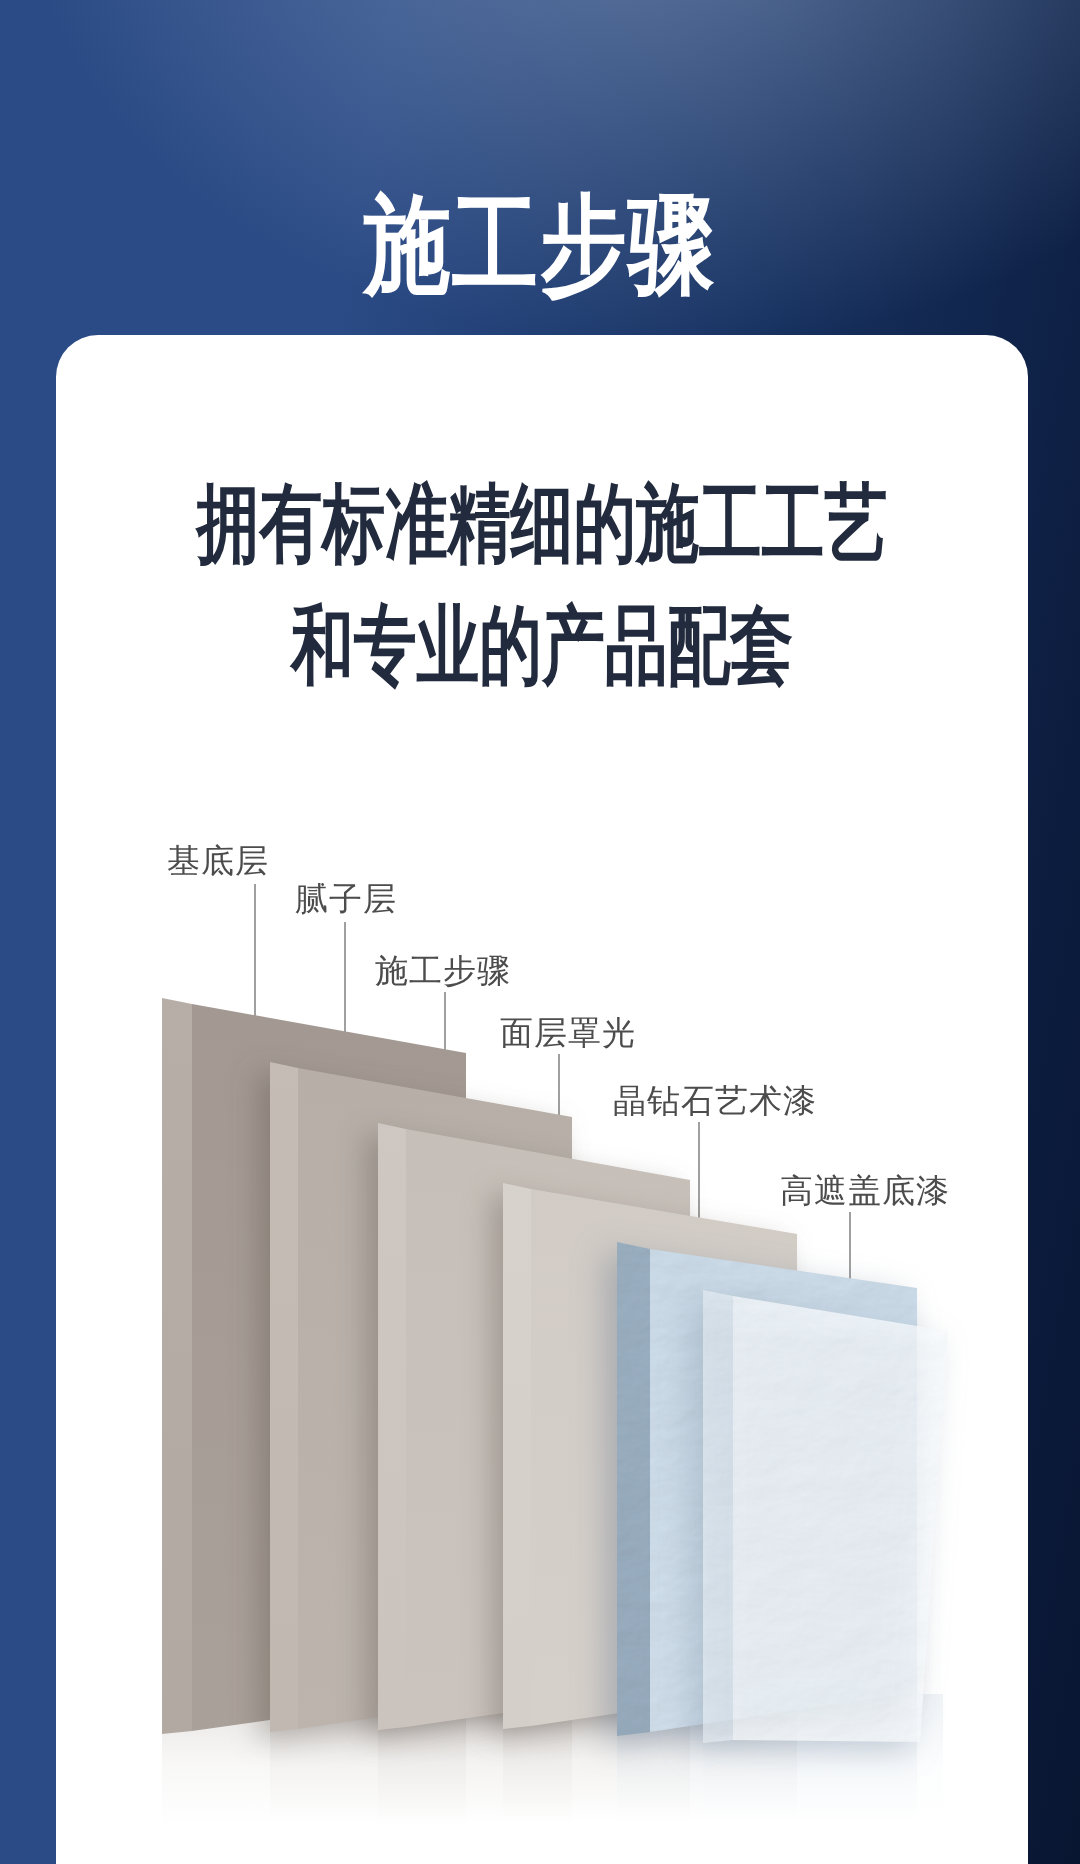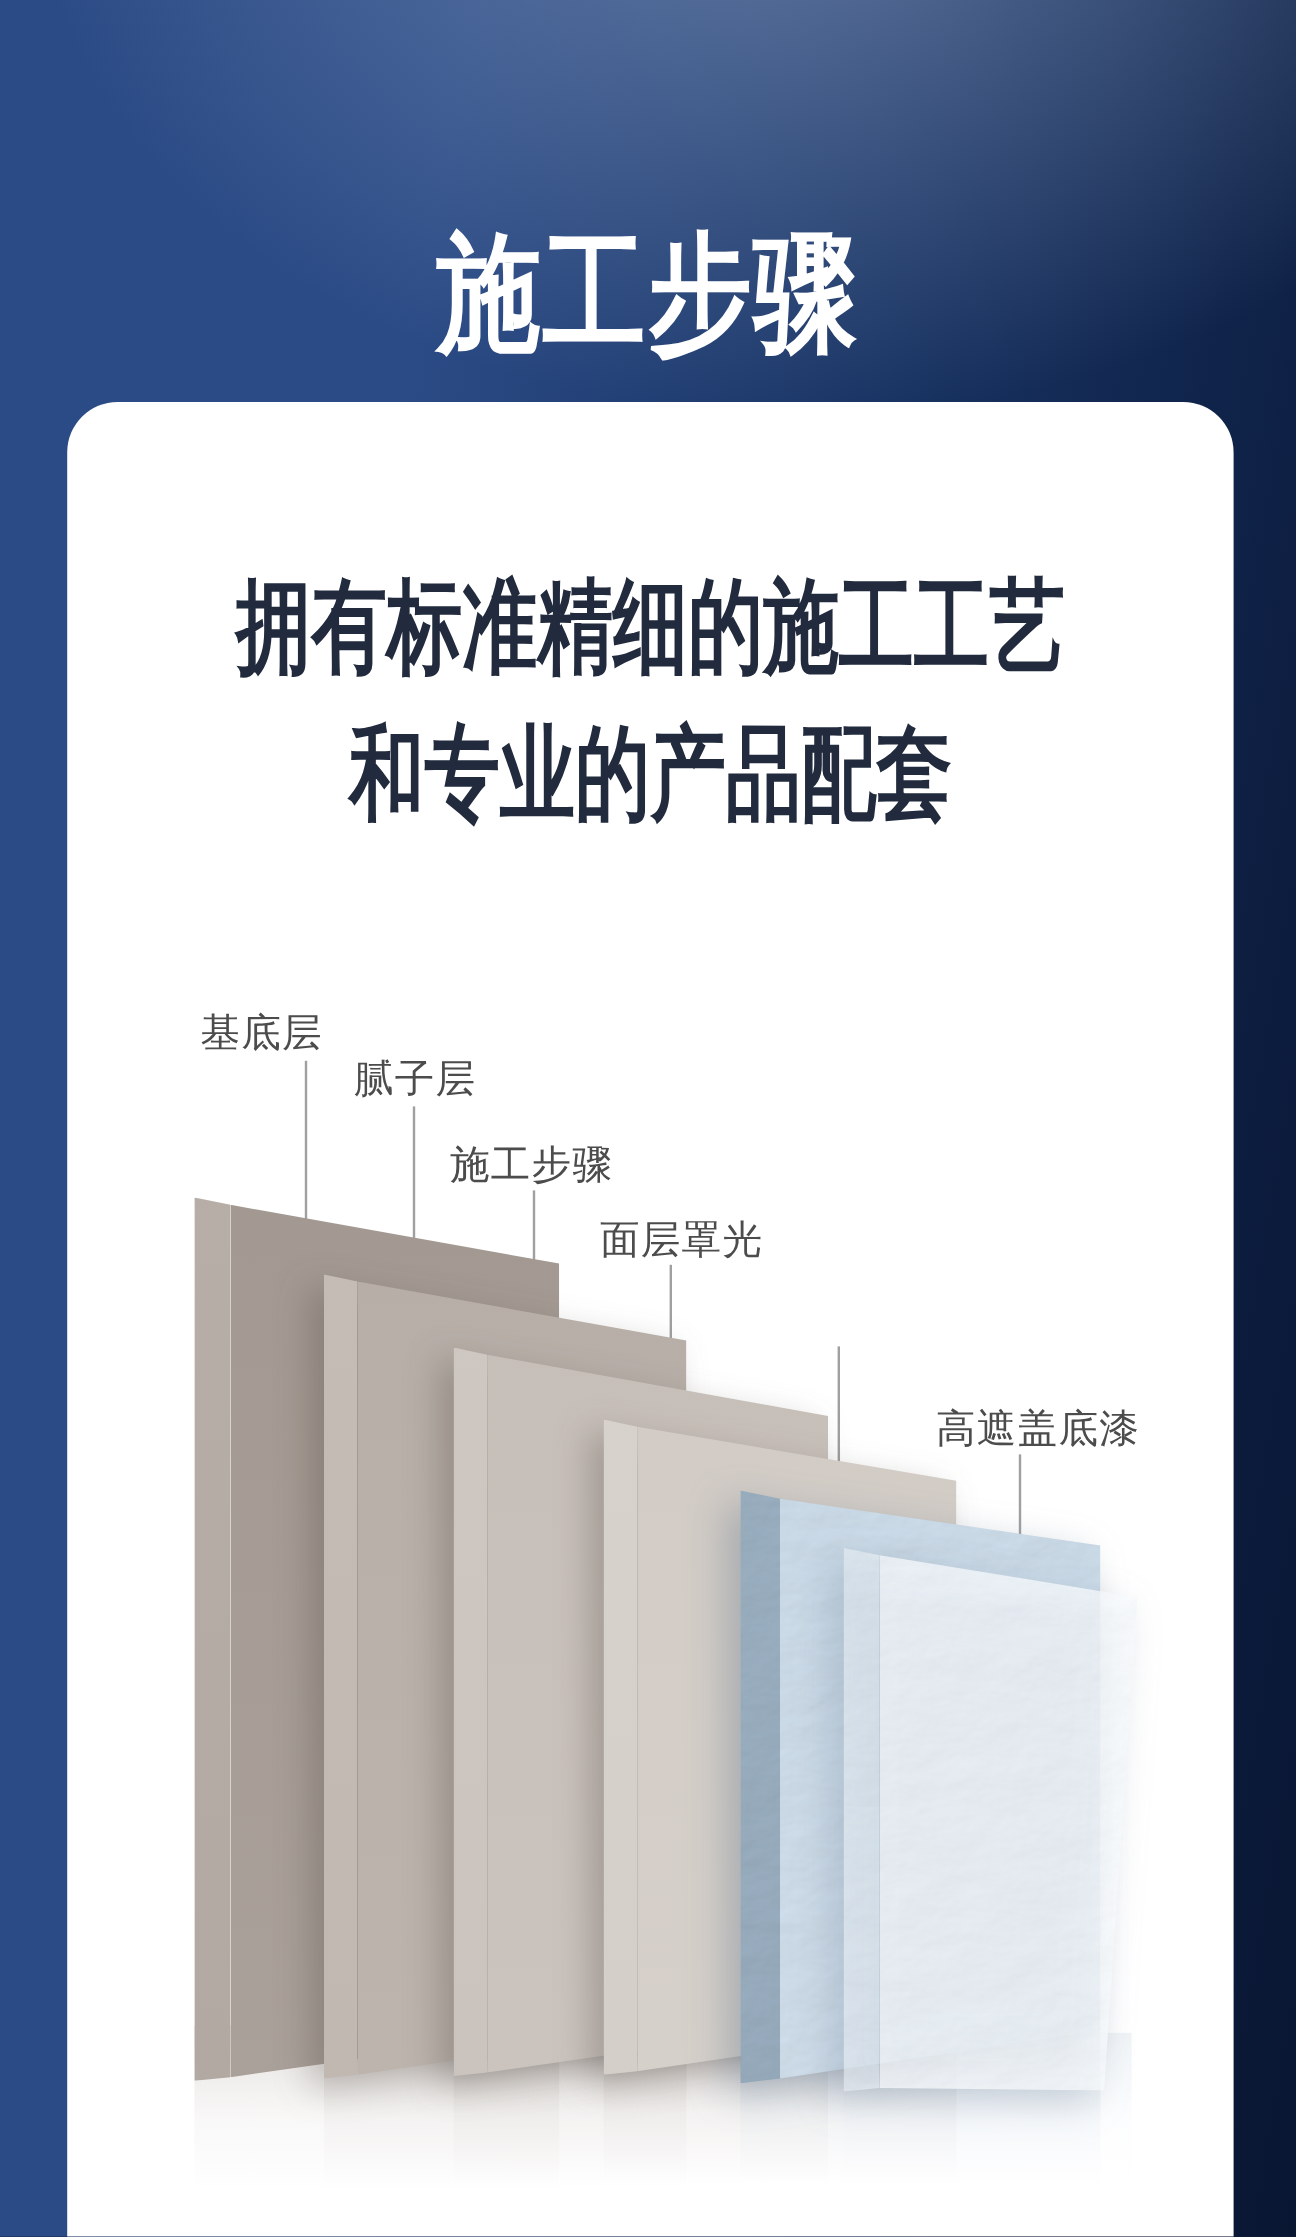--- a/index.html
+++ b/index.html
@@ -63,20 +63,21 @@
 
   <div class="heading">
     <div class="hl">拥有标准精细的施工工艺</div>
     <div class="hl">和专业的产品配套</div>
   </div>
 
   <span class="layer-label" style="left:167px;top:839px">基底层</span>
   <span class="layer-label" style="left:295px;top:877px">腻子层</span>
   <span class="layer-label" style="left:375px;top:949px">施工步骤</span>
   <span class="layer-label" style="left:500px;top:1011px">面层罩光</span>
+  <span class="layer-label" style="left:613px;top:1079px">晶钻石艺术漆</span>
   <span class="layer-label" style="left:780px;top:1169px">高遮盖底漆</span>
 
   <div class="leader" style="left:254px;top:884px;height:163px"></div>
   <div class="leader" style="left:344px;top:922px;height:181px"></div>
   <div class="leader" style="left:444px;top:992px;height:171px"></div>
   <div class="leader" style="left:558px;top:1054px;height:166px"></div>
   <div class="leader" style="left:698px;top:1122px;height:130px"></div>
   <div class="leader" style="left:849px;top:1212px;height:88px"></div>
 
   <div class="refl" style="left:162px;top:1688px;width:304px;height:172px;background:linear-gradient(180deg,var(--refl-gray-a) 0%,var(--refl-gray-b) 45%,rgba(255,255,255,0) 80%)"></div>

